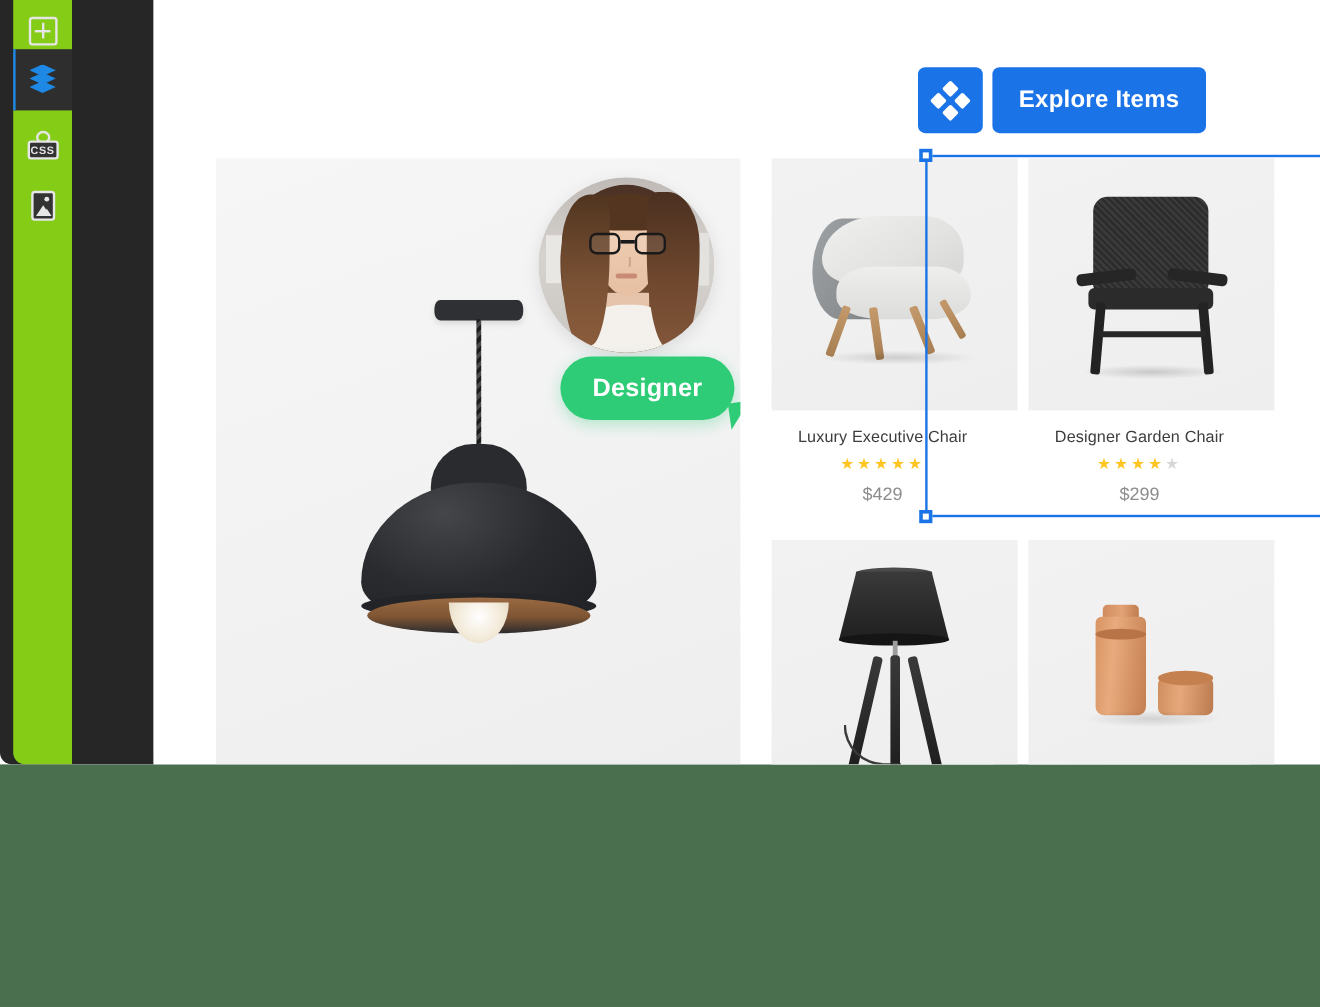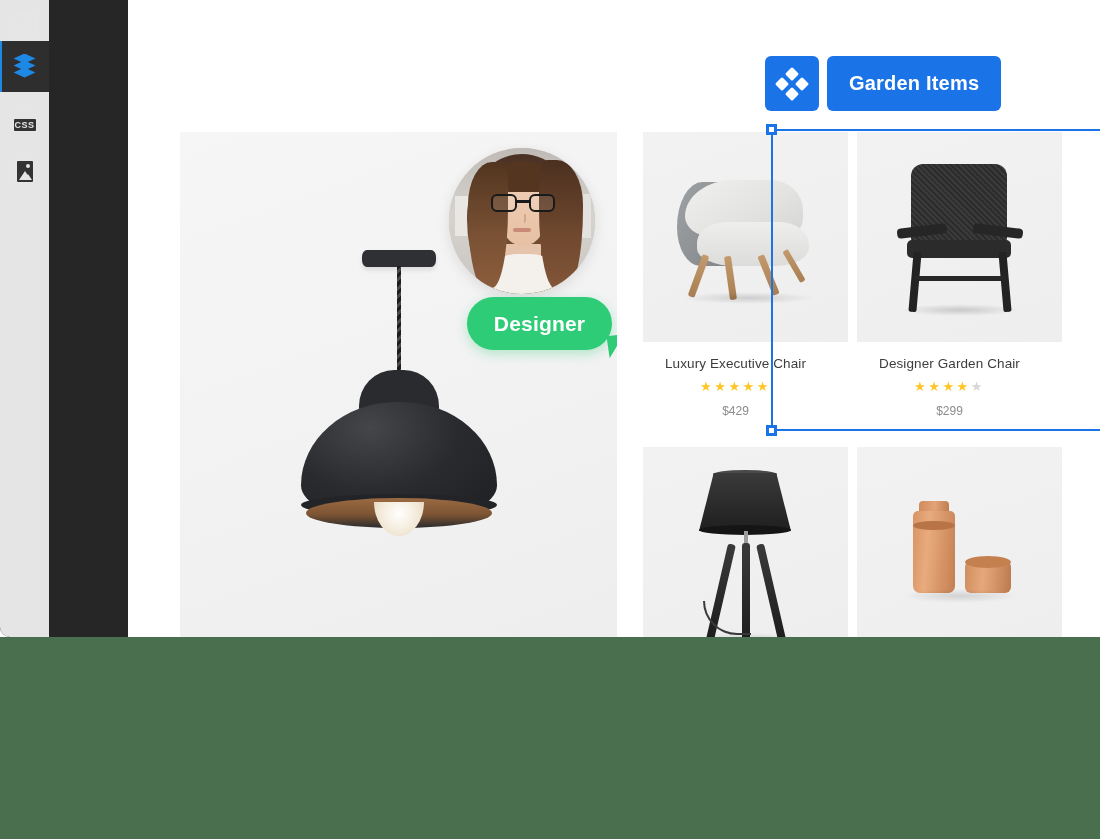--- a/index.html
+++ b/index.html
@@ -16,22 +16,22 @@
     position: absolute; left: 0; top: 0; width: 1100px; height: 637px;
     background: #ffffff; overflow: hidden;
   }
 
   
   .sidebar {
     position: absolute; left: 0; top: 0; width: 128px; height: 637px;
     background: #262626; border-bottom-left-radius: 10px;
   }
   .side-strip {
-    position: absolute; left: 0; top: 0; width: 49px; height: 637px;
-    background: #e5e5e5; border-bottom-left-radius: 10px;
+    position: absolute; left: 11px; top: 0; width: 49px; height: 637px;
+    background: #84cc16; border-bottom-left-radius: 10px;
   }
   .side-btn {
     position: absolute; left: 0; width: 49px; height: 51px;
     display: flex; align-items: center; justify-content: center;
     cursor: pointer;
   }
   .side-btn.active { background: #2e2e2e; }
   .side-btn.active::before {
     content: ""; position: absolute; left: 0; top: 0; bottom: 0; width: 2px;
     background: #1e88e5;
@@ -234,21 +234,21 @@
   .card { width: 185px; background: #fff; }
   .card-img {
     width: 205px; height: 210px; position: relative; overflow: hidden;
     background: linear-gradient(160deg,#f2f2f3 0%, #eeeeef 100%);
   }
   .card-body { padding: 14px 0 12px; text-align: center; }
   .card-title { font-size: 13.5px; color: #3d3d3d; letter-spacing: 0.1px; }
   .stars { margin-top: 9px; font-size: 13px; letter-spacing: 2.5px; line-height: 1; }
   .star-on { color: #ffc522; }
   .star-off { color: #d7d7d7; }
-  .card-price { margin-top: 11px; font-size: 12px; color: #8c8c8c; }
+  .card-price { margin-top: 11px; font-size: 15px; color: #8c8c8c; }
 
   
   .p-armchair { position: absolute; left: 30px; top: 44px; width: 146px; height: 128px; }
   .p-armchair .ac-back {
     position: absolute; left: 4px; top: 6px; width: 62px; height: 84px;
     background: linear-gradient(120deg,#9fa2a5 0%, #8d9194 55%, #7d8184 100%);
     border-radius: 46% 18% 16% 42% / 60% 36% 40% 52%;
   }
   .p-armchair .ac-arm {
     position: absolute; left: 12px; top: 4px; width: 118px; height: 56px;
@@ -577,19 +577,19 @@
       <div class="sel-toolbar">
         <div class="sel-move-btn">
           <span class="move-glyph">
             <i class="t"></i>
               <i class="b"></i>
               <i class="l"></i>
               <i class="r"></i>
           </span>
         </div>
         <div class="sel-label">
-          <span>Garden Items</span>
+          <span>Explore Items</span>
         </div>
       </div>
 
     </div>
   </div>
 </div>
 
 </body></html>

